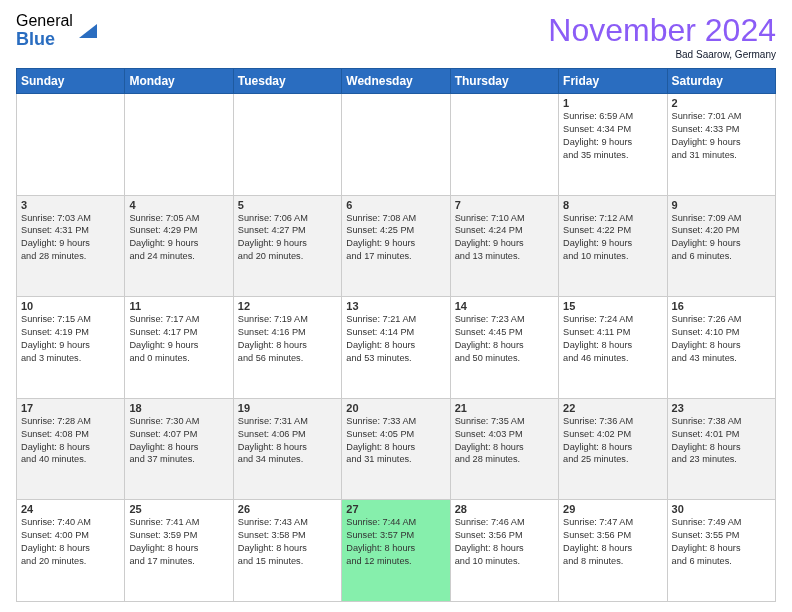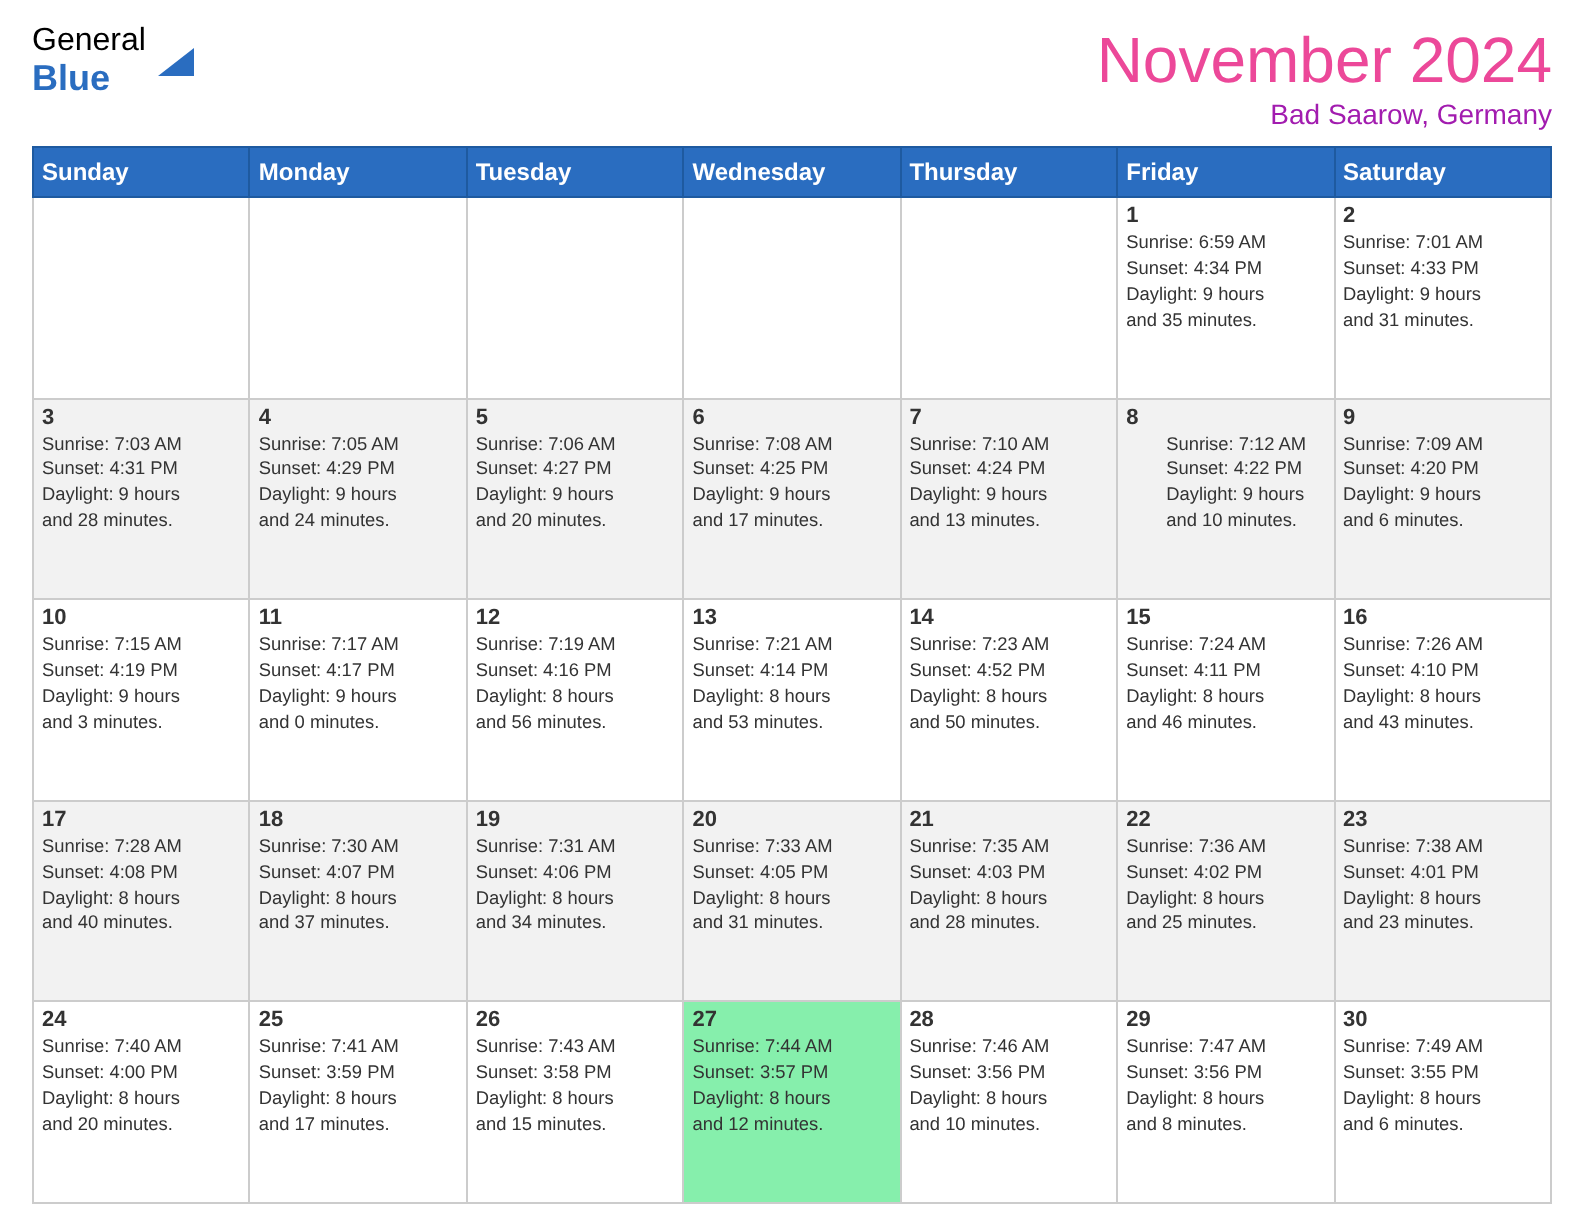--- a/index.html
+++ b/index.html
@@ -41,25 +41,25 @@
       margin-left: 2px;
       width: 22px;
       height: 22px;
     }
     .title-area {
       text-align: right;
     }
     .month-title {
       font-size: 32px;
       font-weight: normal;
-      color: #ec4899;
+      color: #8b5cf6;
     }
     .location {
-      font-size: 14px;
-      color: #a21caf;
+      font-size: 10px;
+      color: #0f172a;
     }
     .calendar {
       flex: 1;
       border-collapse: collapse;
       width: 100%;
       table-layout: fixed;
       padding-left: 40px;
     }
     .calendar th {
       background: #2a6dc0;
@@ -185,21 +185,21 @@
           </td>
           <td style="background: rgb(242, 242, 242);">
             <span class="day-num">7</span>
             <div class="day-info" style="white-space: pre-line;">Sunrise: 7:10 AM
 Sunset: 4:24 PM
 Daylight: 9 hours
 and 13 minutes.</div>
           </td>
           <td style="background: rgb(242, 242, 242);">
             <span class="day-num">8</span>
-            <div class="day-info" style="white-space: pre-line; margin-left: 20px;">Sunrise: 7:12 AM
+            <div class="day-info" style="white-space: pre-line;">Sunrise: 7:12 AM
 Sunset: 4:22 PM
 Daylight: 9 hours
 and 10 minutes.</div>
           </td>
           <td style="background: rgb(242, 242, 242);">
             <span class="day-num">9</span>
             <div class="day-info" style="white-space: pre-line;">Sunrise: 7:09 AM
 Sunset: 4:20 PM
 Daylight: 9 hours
 and 6 minutes.</div>
@@ -230,21 +230,21 @@
           <td style="background: rgb(255, 255, 255);">
             <span class="day-num">13</span>
             <div class="day-info" style="white-space: pre-line;">Sunrise: 7:21 AM
 Sunset: 4:14 PM
 Daylight: 8 hours
 and 53 minutes.</div>
           </td>
           <td style="background: rgb(255, 255, 255);">
             <span class="day-num">14</span>
             <div class="day-info" style="white-space: pre-line;">Sunrise: 7:23 AM
-Sunset: 4:52 PM
+Sunset: 4:45 PM
 Daylight: 8 hours
 and 50 minutes.</div>
           </td>
           <td style="background: rgb(255, 255, 255);">
             <span class="day-num">15</span>
             <div class="day-info" style="white-space: pre-line;">Sunrise: 7:24 AM
 Sunset: 4:11 PM
 Daylight: 8 hours
 and 46 minutes.</div>
           </td>

